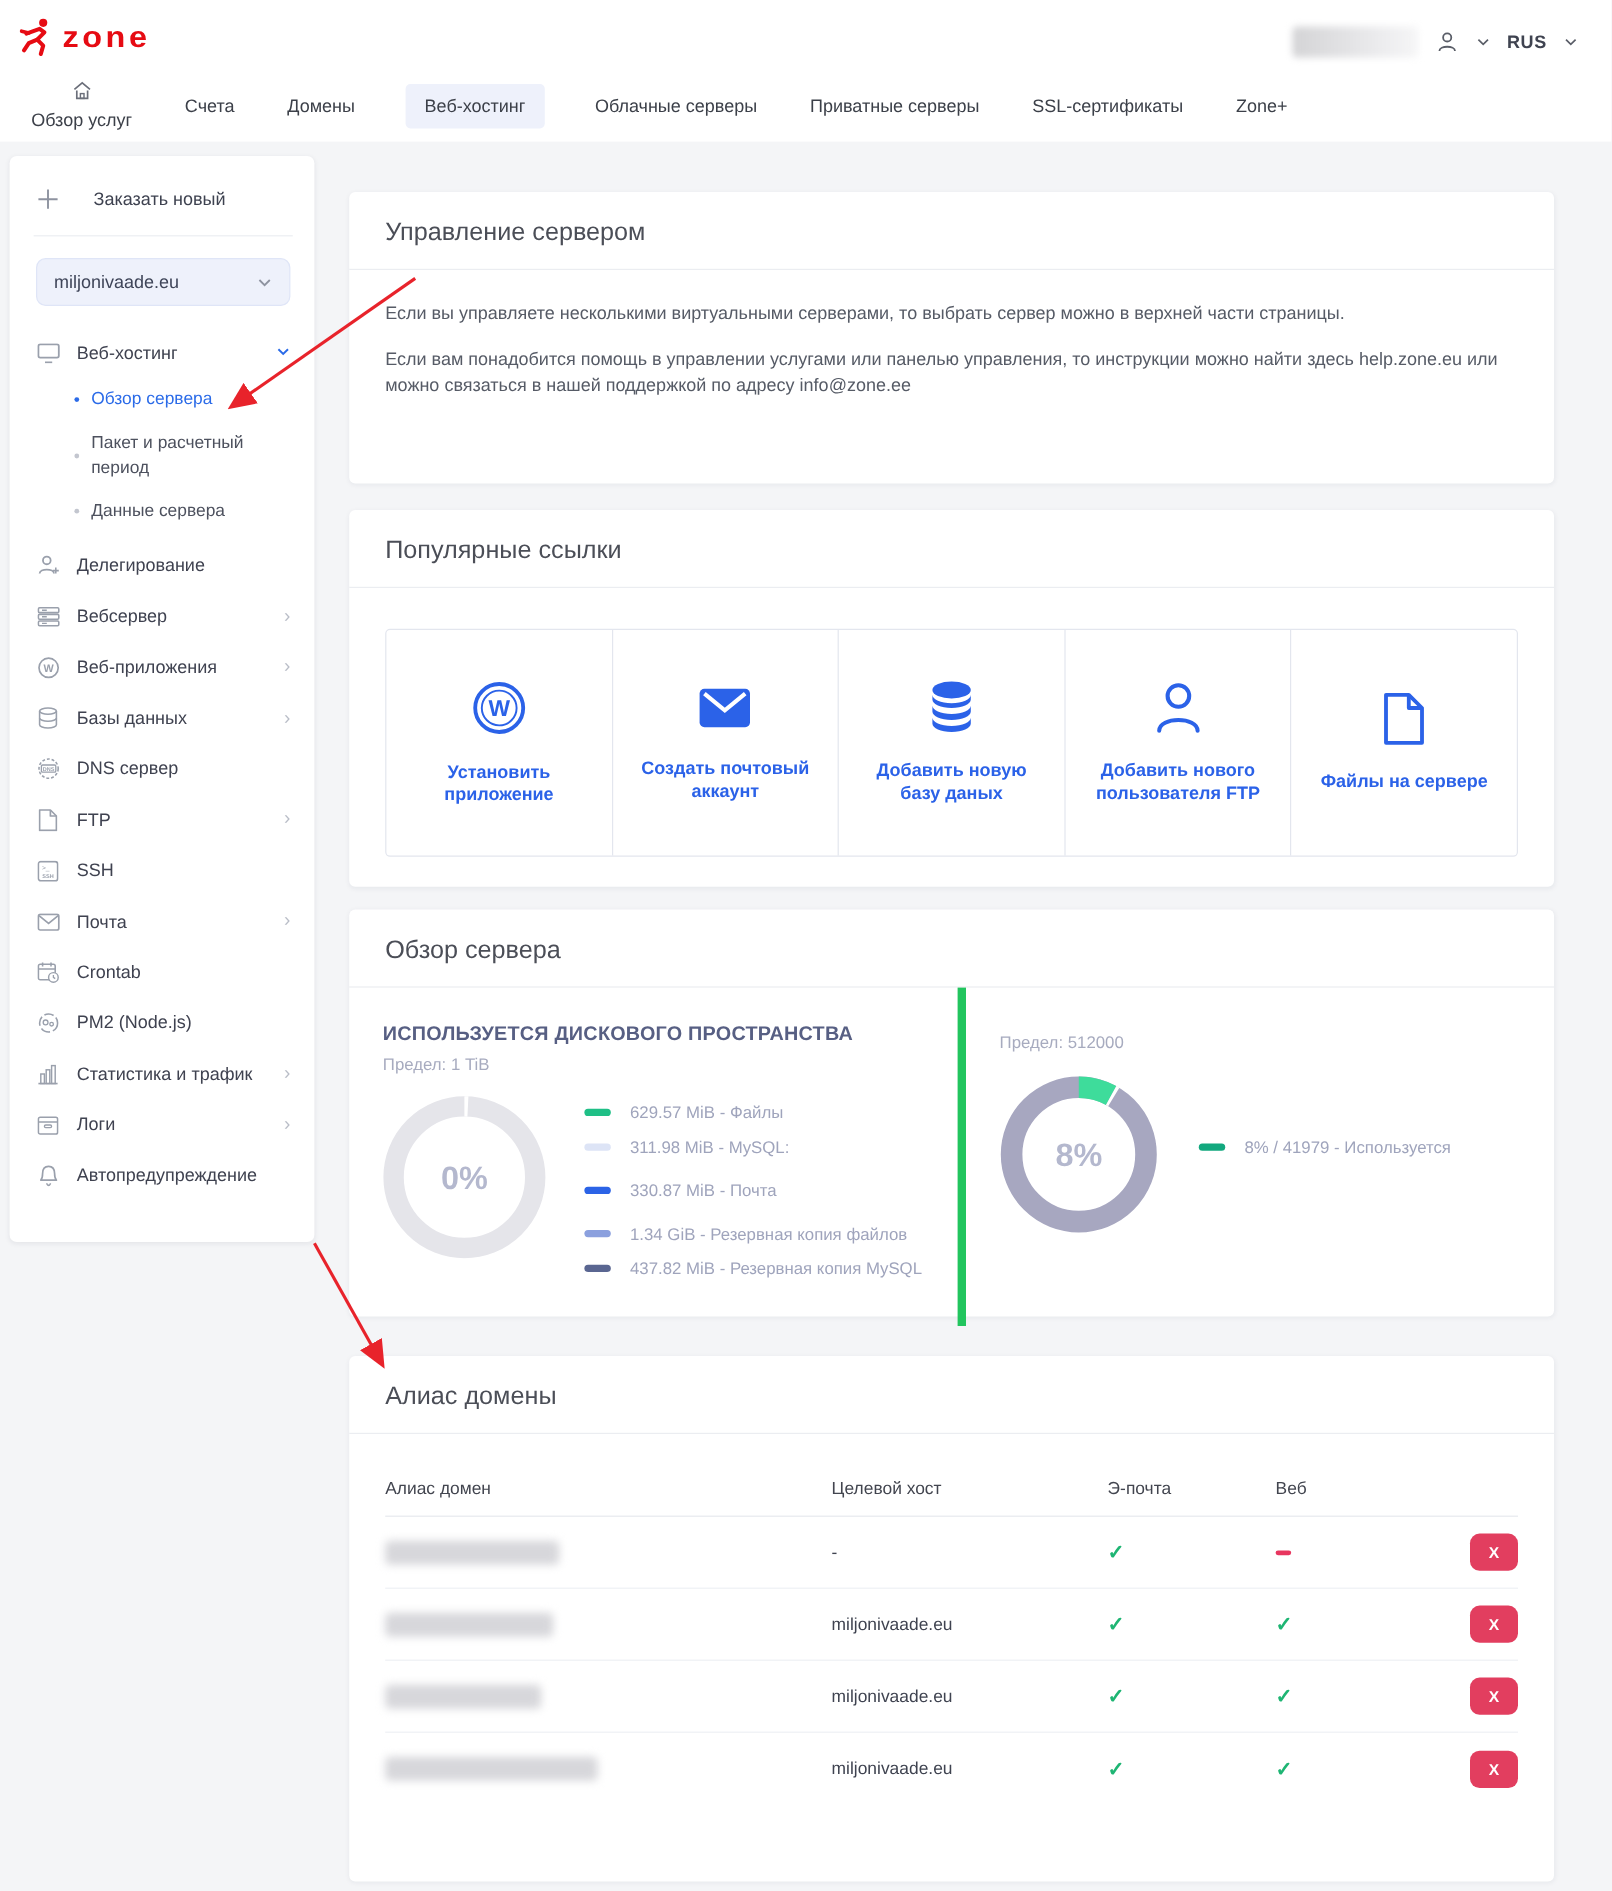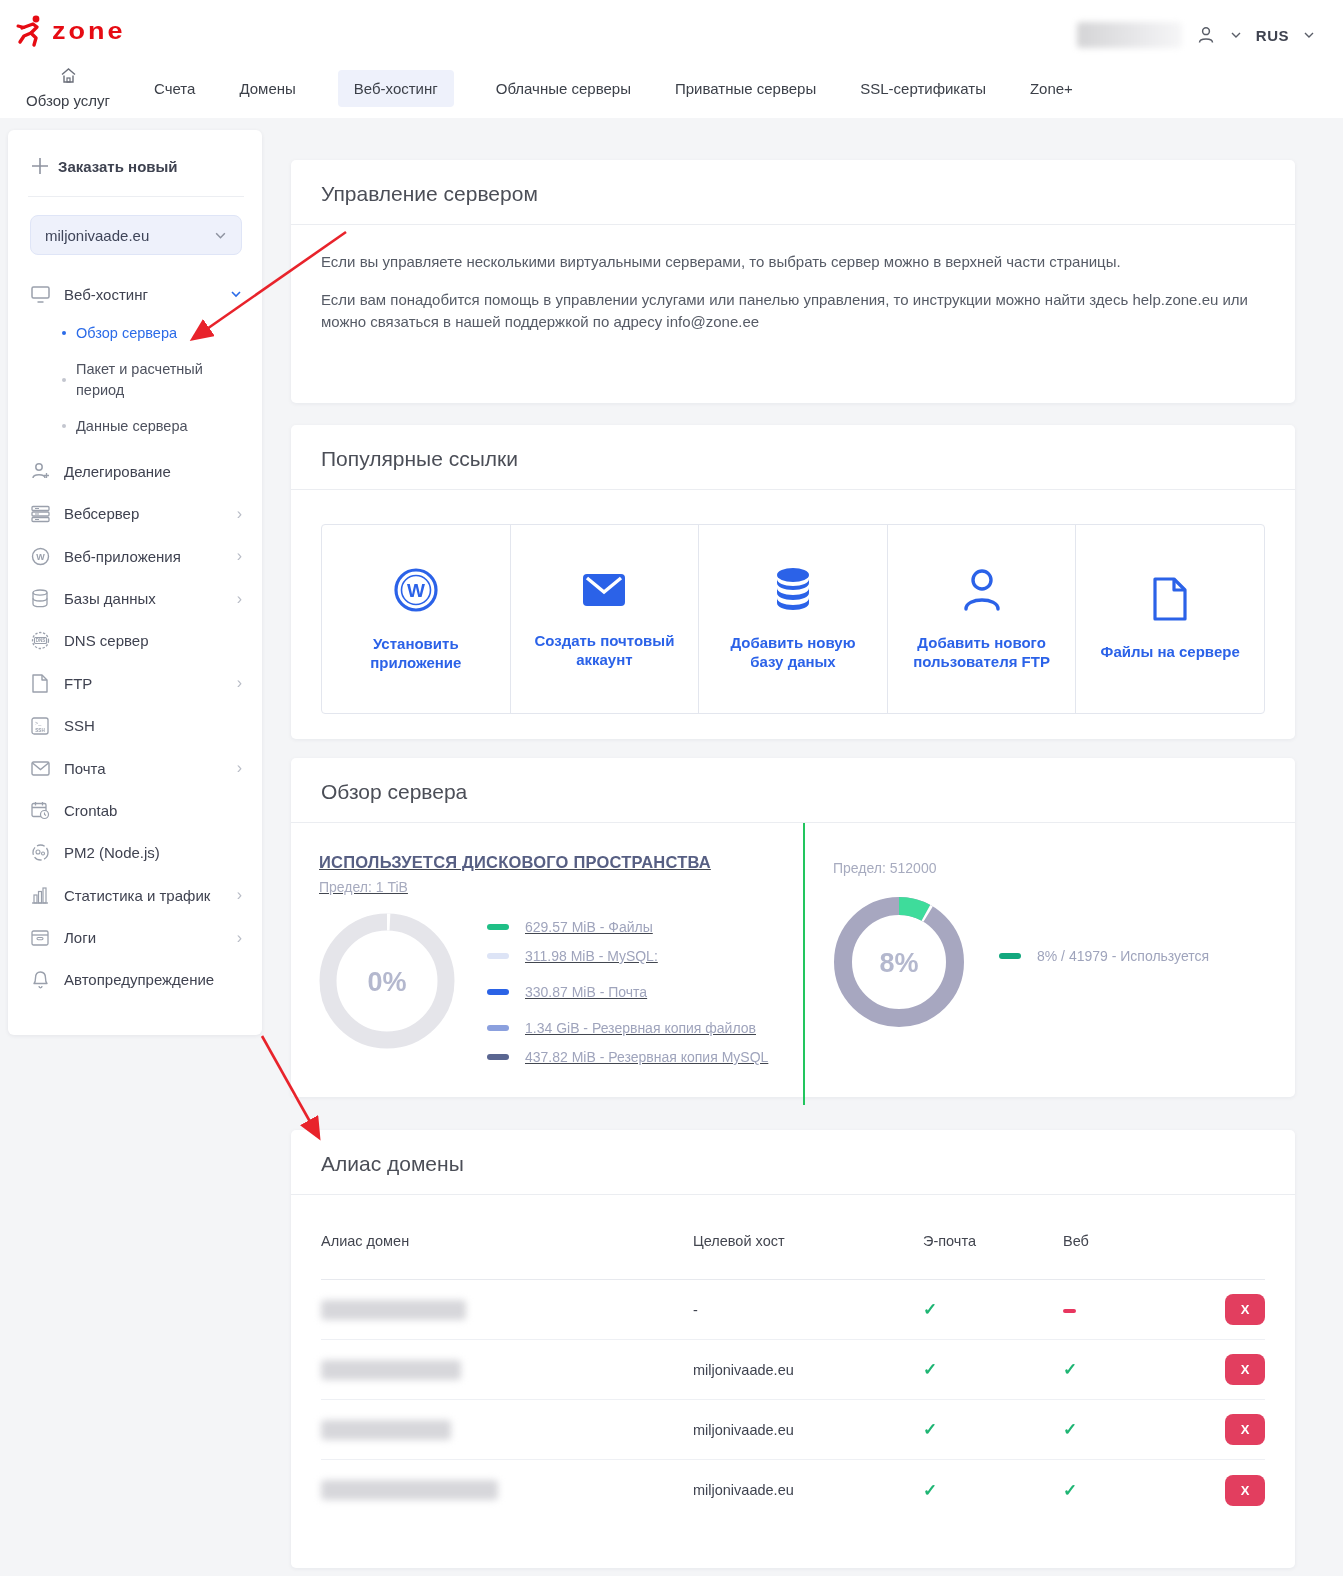--- a/index.html
+++ b/index.html
@@ -15,21 +15,21 @@
   .lang { font-size:15px; font-weight:700; color:#3f4350; letter-spacing:.5px; }
   .chev-dn { width:12px; height:12px; }
 
   
   .nav { position:absolute; top:64px; left:24px; display:flex; align-items:center; gap:40px; height:48px; }
   .nav-item { display:flex; align-items:center; gap:8px; font-size:15px; font-weight:500; color:#3c4049; padding:10px 2px; cursor:pointer; white-space:nowrap;flex-direction:column; }
   .nav-item.active { background:#eef1fb; border-radius:4px; padding:10px 16px; }
 
   
   .sidebar { position:absolute; left:8px; top:130px; width:254px; height:905px; background:#fff; border-radius:6px; box-shadow:0 1px 4px rgba(25,30,60,.07); padding:26px 20px 20px 22px; z-index:1; }
-  .order-new { display:flex; align-items:center; gap:8px; font-size:15px; font-weight:700; color:#3e4250; cursor:pointer; }
+  .order-new { display:flex; align-items:center; gap:28px; font-size:15px; font-weight:400; color:#3e4250; cursor:pointer; }
   .side-divider { height:1px; background:#eceef2; margin:20px -2px 18px -2px; }
   .domain-select { display:flex; align-items:center; justify-content:space-between; background:#eef1fb; border:1px solid #dfe5f7; border-radius:8px; height:40px; padding:0 14px; font-size:15px; color:#3f4559; cursor:pointer; margin-bottom:20px; }
   .side-group { display:flex; align-items:center; gap:14px; font-size:15px; font-weight:500; color:#3f4250; padding:9px 0; cursor:pointer; position:relative; }
   .side-group .grp-chev { margin-left:auto; }
   .sub-list { margin:2px 0 6px 0; }
   .sub-item { position:relative; padding:8px 0 8px 46px; font-size:14.5px; color:#4d515e; cursor:pointer; line-height:1.4; width:200px; }
   .sub-item::before { content:""; position:absolute; left:32px; top:50%; margin-top:-2px; width:4px; height:4px; border-radius:50%; background:#c3c6cf; }
   .sub-item.active { color:#2b6be8; }
   .sub-item.active::before { background:#2b6be8; }
   .side-item { display:flex; align-items:center; gap:14px; font-size:15px; font-weight:500; color:#3f4250; padding:11.2px 0; cursor:pointer; }
@@ -45,35 +45,35 @@
   #card-links { top:425px; height:314px; }
   #card-links .card-body { padding:34px 30px; }
   .links-row { display:flex; border:1px solid #e3e6ee; border-radius:4px; height:190px; }
   .link-cell { flex:1; display:flex; flex-direction:column; align-items:center; justify-content:center; gap:20px; border-left:1px solid #e3e6ee; cursor:pointer; padding:0 18px; }
   .link-cell:first-child { border-left:none; }
   .link-label { color:#2b62e8; font-weight:700; font-size:15px; text-align:center; line-height:1.3; }
 
   #card-overview { top:758px; height:339px; }
   .panels { display:flex; height:282px; }
   .panel { padding:30px 28px; }
-  .panel.left { width:514px; border-right:2px solid #22c55e;text-decoration:underline; }
+  .panel.left { width:514px; border-right:7px solid #22c55e; }
   .panel.right { flex:1; }
   .panel-h { font-size:16.5px; font-weight:700; color:#575f83; letter-spacing:.2px; }
   .panel-h.upper { text-transform:uppercase; }
   .panel-sub { font-size:14px; color:#a7abbf; margin-top:7px; }
   .chart-row { display:flex; align-items:flex-start; margin-top:18px; }
   .legend { display:flex; flex-direction:column; gap:13px; margin-left:32px; margin-top:6px; }
   .leg-item { display:flex; align-items:center; gap:16px; font-size:14px; color:#9fa4bc; }
   .dash { width:22px; height:6px; border-radius:3px; flex:0 0 22px; }
   .donut-center { font-size:27px; font-weight:600; fill:#b4b8ce; }
 
   #card-alias { top:1130px; height:438px; }
   #card-alias .card-body { padding:38px 30px 0 30px; }
   .tbl { width:100%; }
-  .tbl-head { display:flex; align-items:flex-end; font-size:14.5px; font-weight:500; color:#42454f; padding-bottom:30px; border-bottom:1px solid #e7e9ee; }
+  .tbl-head { display:flex; align-items:flex-end; font-size:14.5px; font-weight:500; color:#42454f; padding-bottom:14px; border-bottom:1px solid #e7e9ee; }
   .tbl-row { display:flex; align-items:center; height:60px; border-bottom:1px solid #eef0f4; font-size:14.5px; color:#3f4350; }
   .tbl-row:last-child { border-bottom:none; }
   .c-alias { width:372px; }
   .c-target { width:230px; }
   .c-email { width:140px; }
   .c-web { width:140px; }
   .c-act { margin-left:auto; }
   .blur-box { height:20px; border-radius:4px; background:#d7d7db; filter:blur(3.5px); }
   .check { color:#1eb573; font-weight:700; font-size:17px; }
   .red-dash { width:13px; height:4px; border-radius:2px; background:#e8365f; display:inline-block; vertical-align:middle; }

